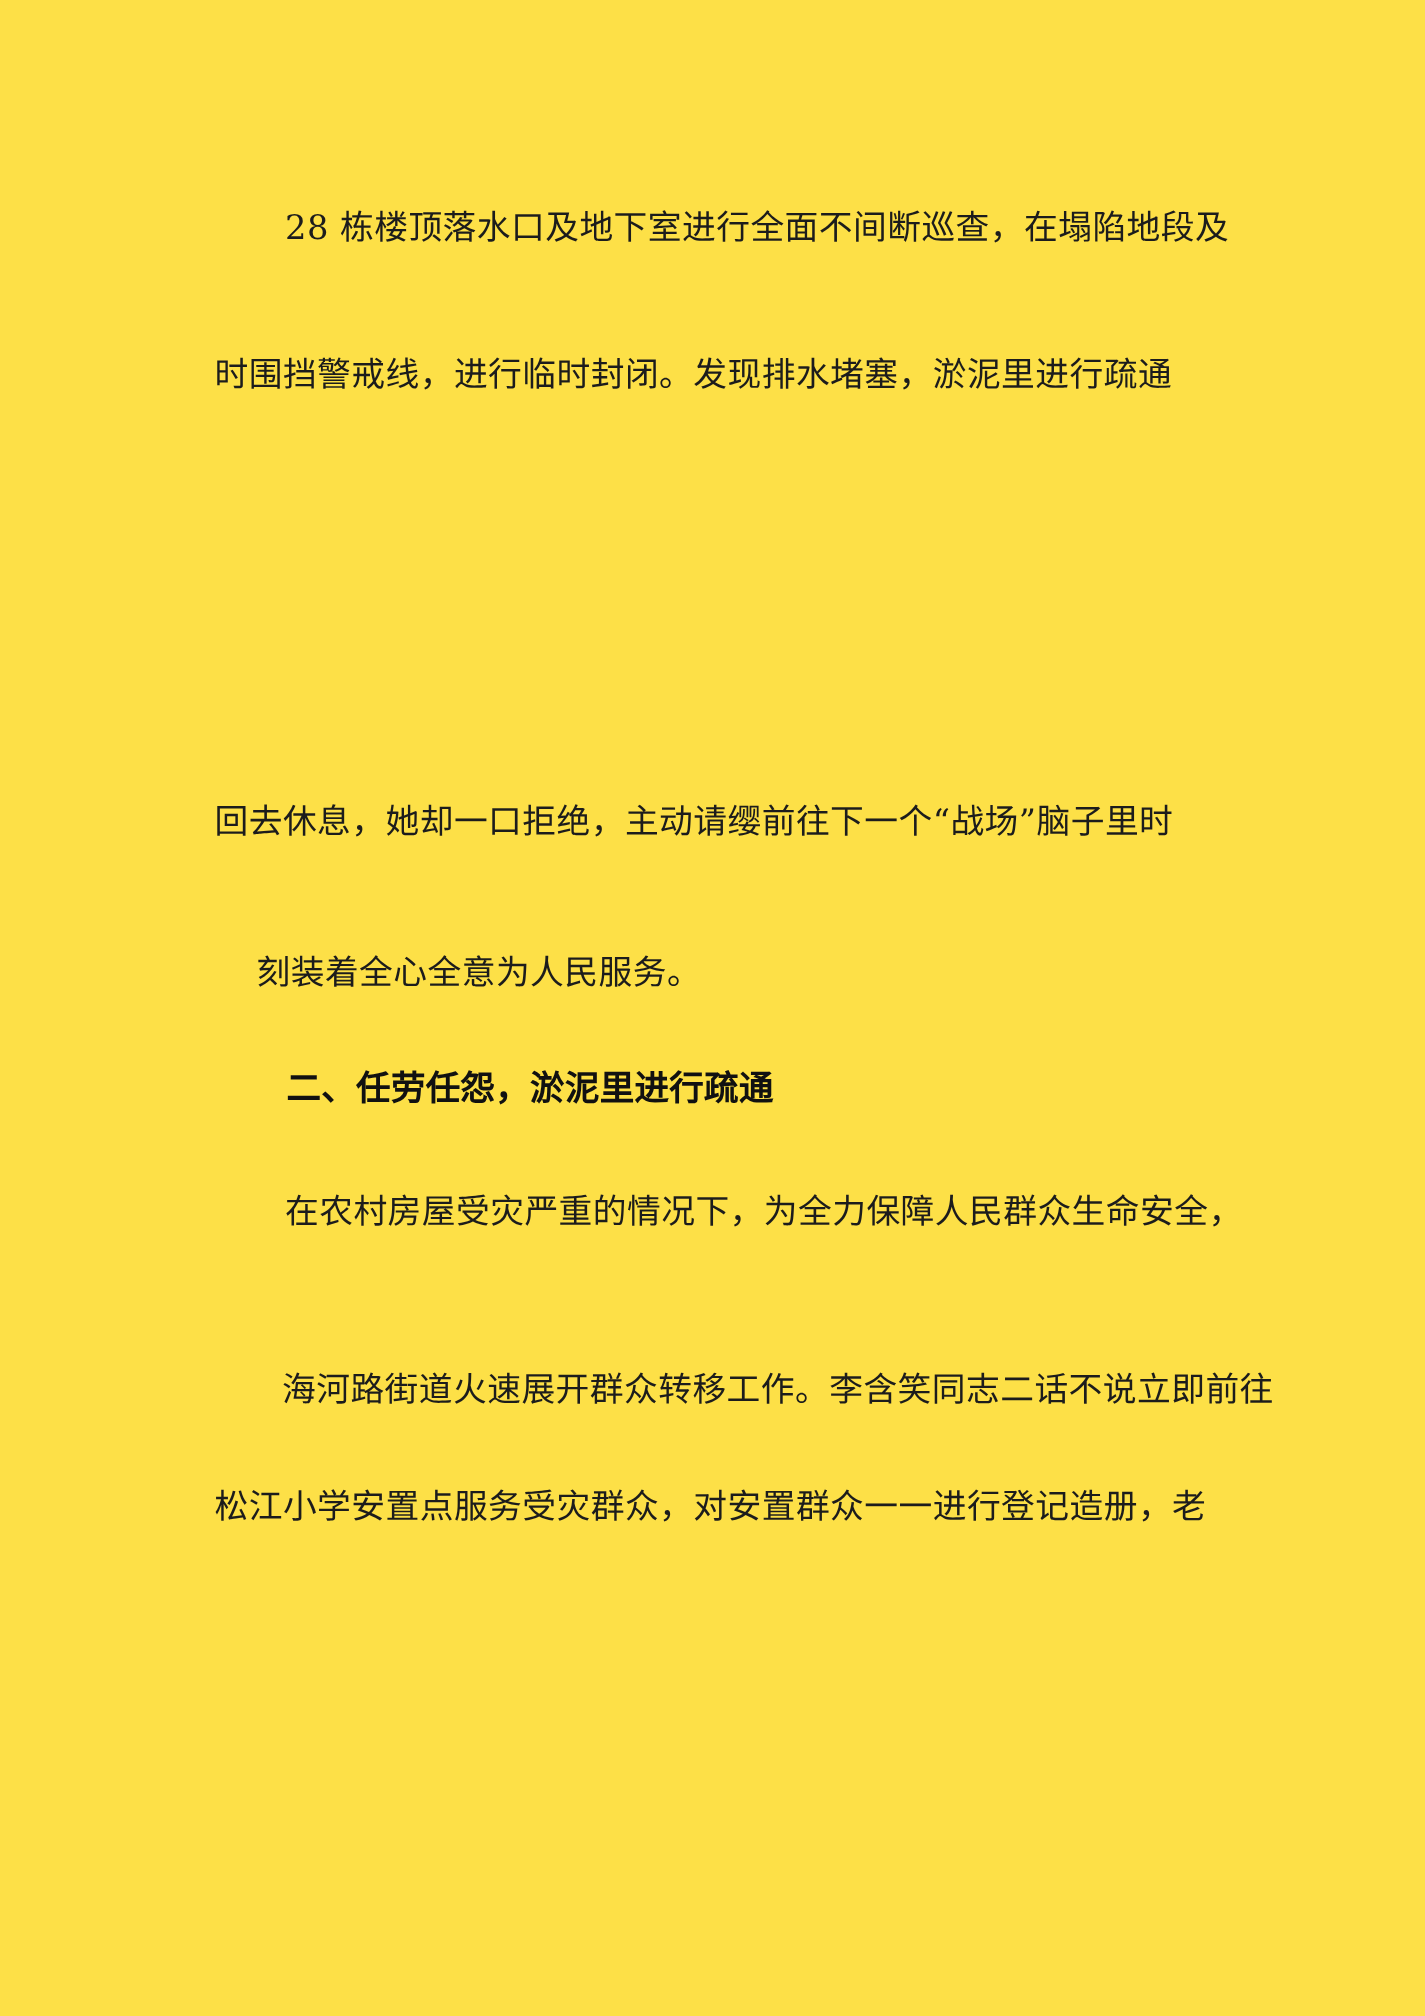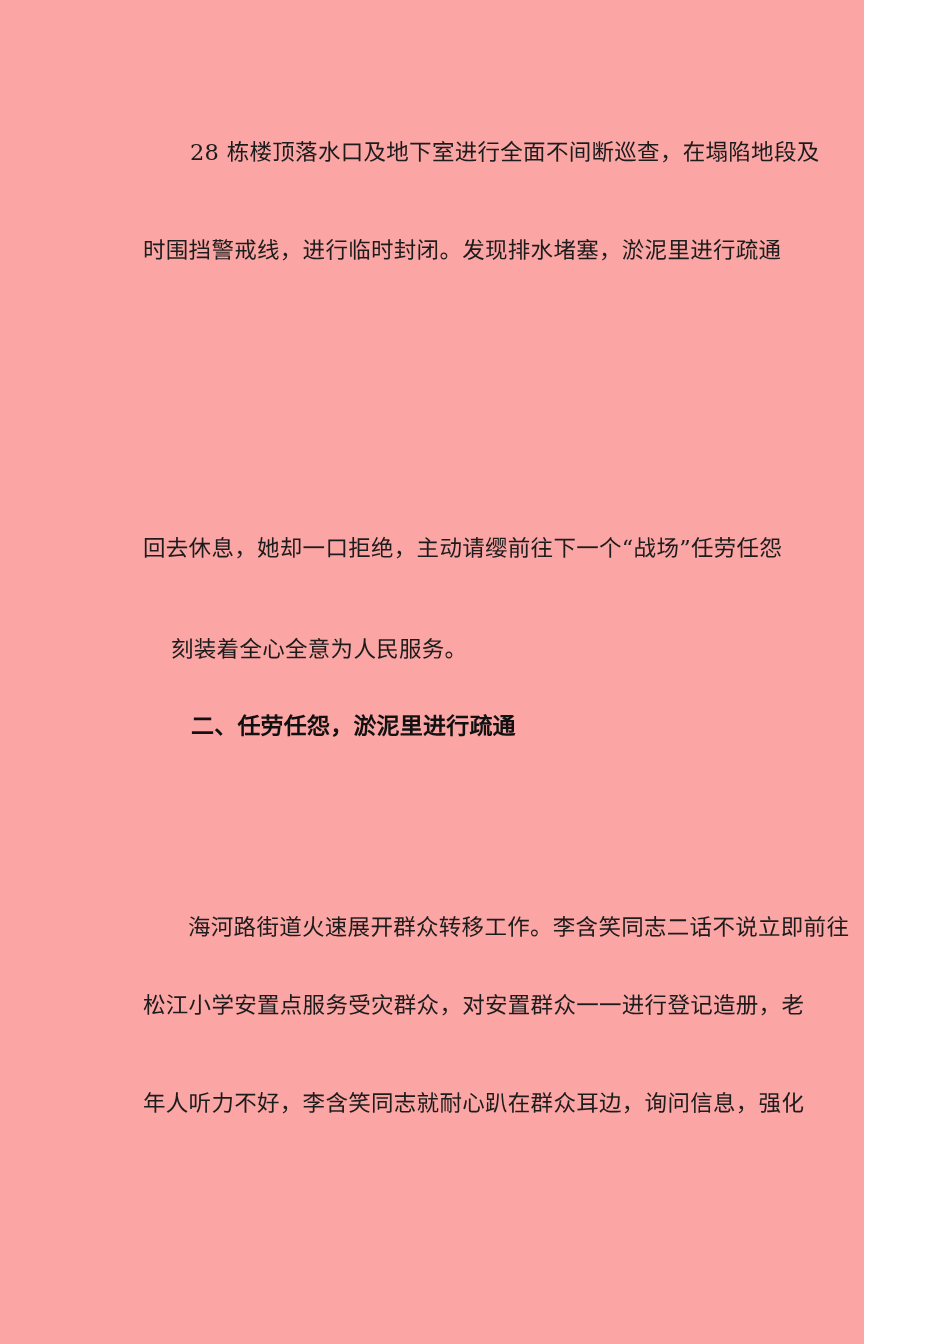--- a/index.html
+++ b/index.html
@@ -2,23 +2,23 @@
 <html lang="zh-CN"><head>
 <meta charset="utf-8">
 <style>
   html, body {
     margin: 0;
     padding: 0;
     background: #ffffff;
   }
   .page {
     position: relative;
-    width: 864px;
+    width: 950px;
     height: 1344px;
-    background: #fca5a5;
+    background: #fde047;
     overflow: hidden;
     font-family: "DejaVu Serif", "Liberation Serif", serif;
   }
   .line {
     position: absolute;
     font-size: 22.5px;
     line-height: 1;
     letter-spacing: 0.3px;
     color: #1c1c1c;
     white-space: pre;
@@ -48,26 +48,26 @@
 <body>
 
 <div class="page">
 
   <div class="line l1">28 栋楼顶落水口及地下室进行全面不间断巡查，在塌陷地段及</div>
 
   <div class="line l2">时围挡警戒线，进行临时封闭。发现排水堵塞，淤泥里进行疏通</div>
 
 
 
-  <div class="line l5">回去休息，她却一口拒绝，主动请缨前往下一个“战场”任劳任怨</div>
+  <div class="line l5">回去休息，她却一口拒绝，主动请缨前往下一个“战场”脑子里时</div>
 
   <div class="line l6">刻装着全心全意为人民服务。</div>
 
   <div class="line heading lh">二、任劳任怨，淤泥里进行疏通</div>
 
+  <div class="line l7">在农村房屋受灾严重的情况下，为全力保障人民群众生命安全，</div>
 
   <div class="line l8">海河路街道火速展开群众转移工作。李含笑同志二话不说立即前往</div>
 
   <div class="line l9">松江小学安置点服务受灾群众，对安置群众一一进行登记造册，老</div>
 
-  <div class="line l10">年人听力不好，李含笑同志就耐心趴在群众耳边，询问信息，强化</div>
 
 </div>
 
 </body></html>

